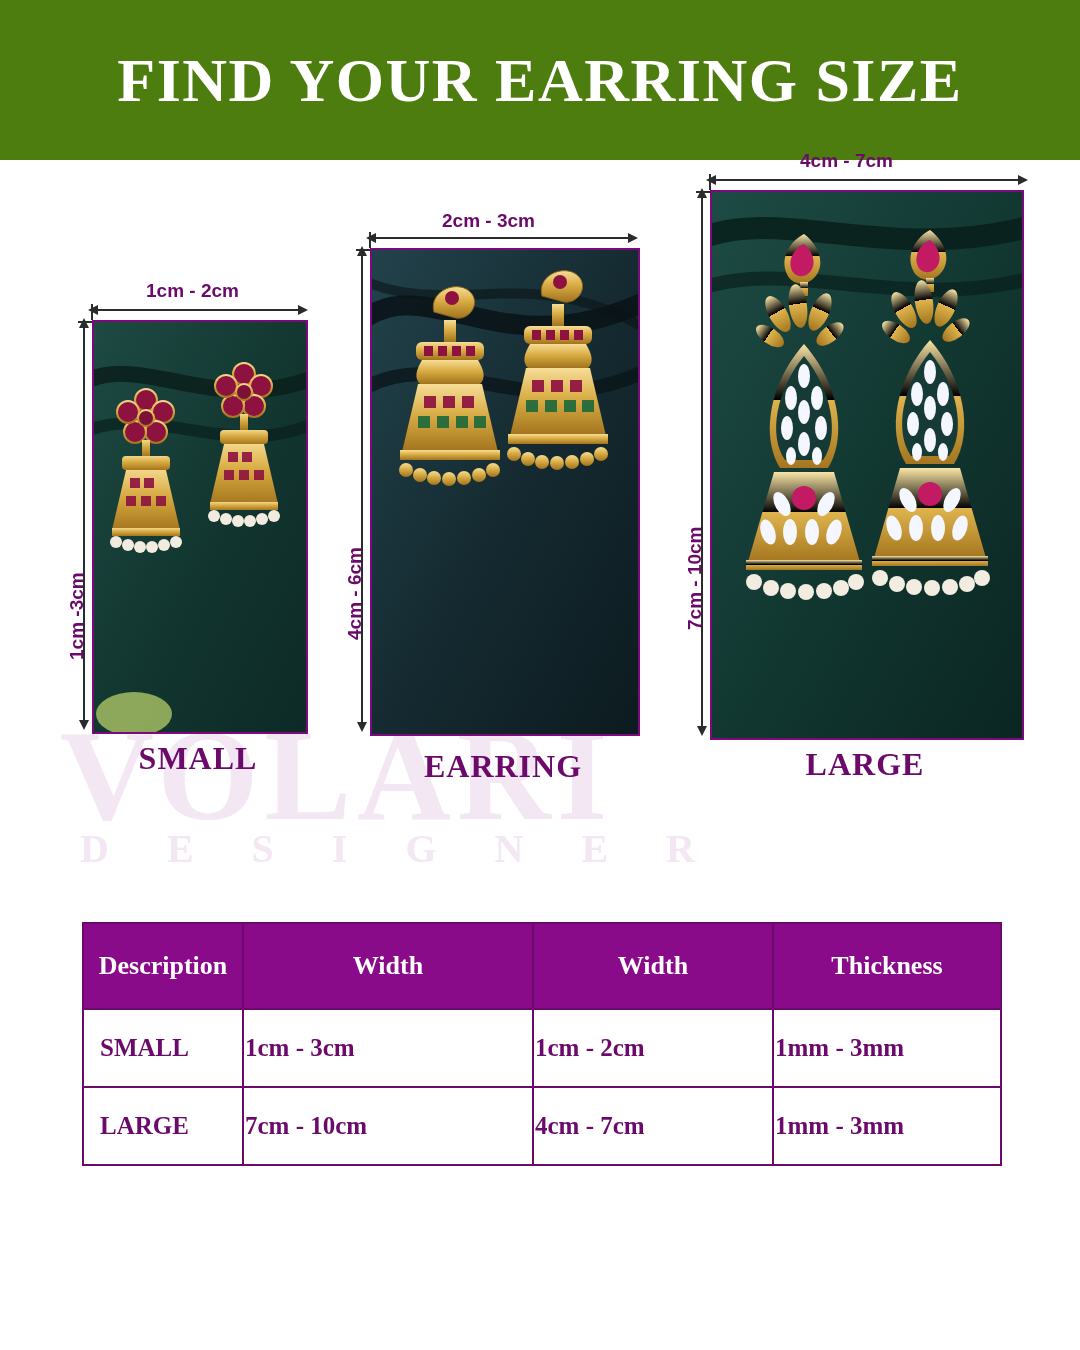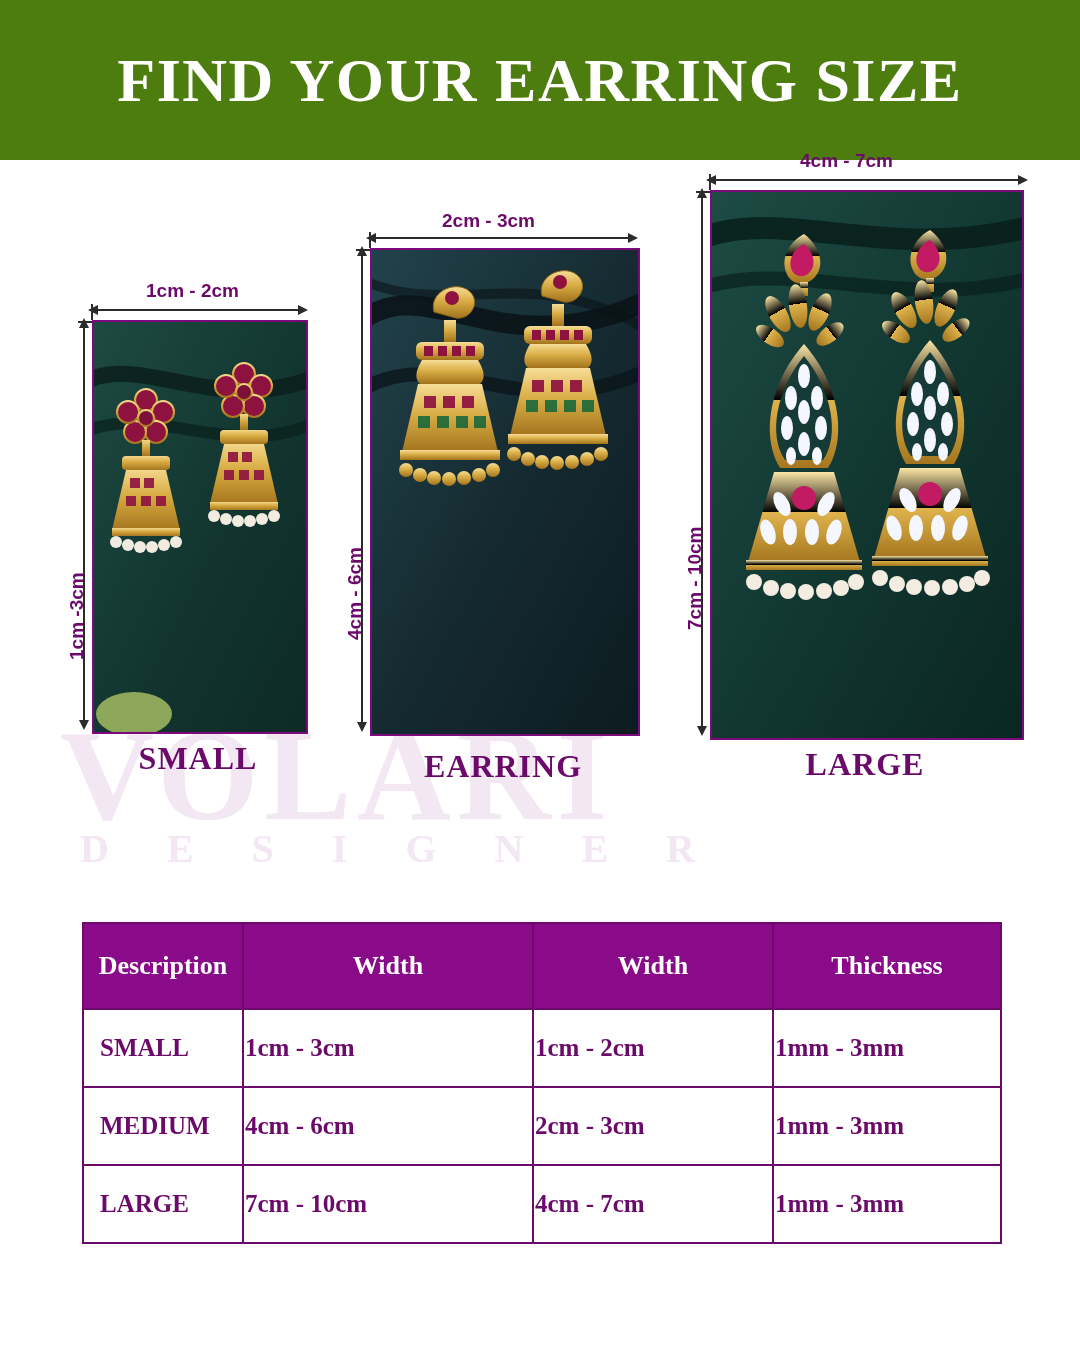--- a/index.html
+++ b/index.html
@@ -576,26 +576,20 @@
       </tr>
     </thead>
     <tbody>
       <tr>
         <td class="desc">SMALL</td>
         <td>1cm - 3cm</td>
         <td>1cm - 2cm</td>
         <td>1mm - 3mm</td>
       </tr>
       <tr>
-        <td class="desc">MEDIUM</td>
-        <td>4cm - 6cm</td>
-        <td>2cm - 3cm</td>
-        <td>1mm - 3mm</td>
-      </tr>
-      <tr>
         <td class="desc">LARGE</td>
         <td>7cm - 10cm</td>
         <td>4cm - 7cm</td>
         <td>1mm - 3mm</td>
       </tr>
     </tbody>
   </table>
 </div>
 
 </body></html>

